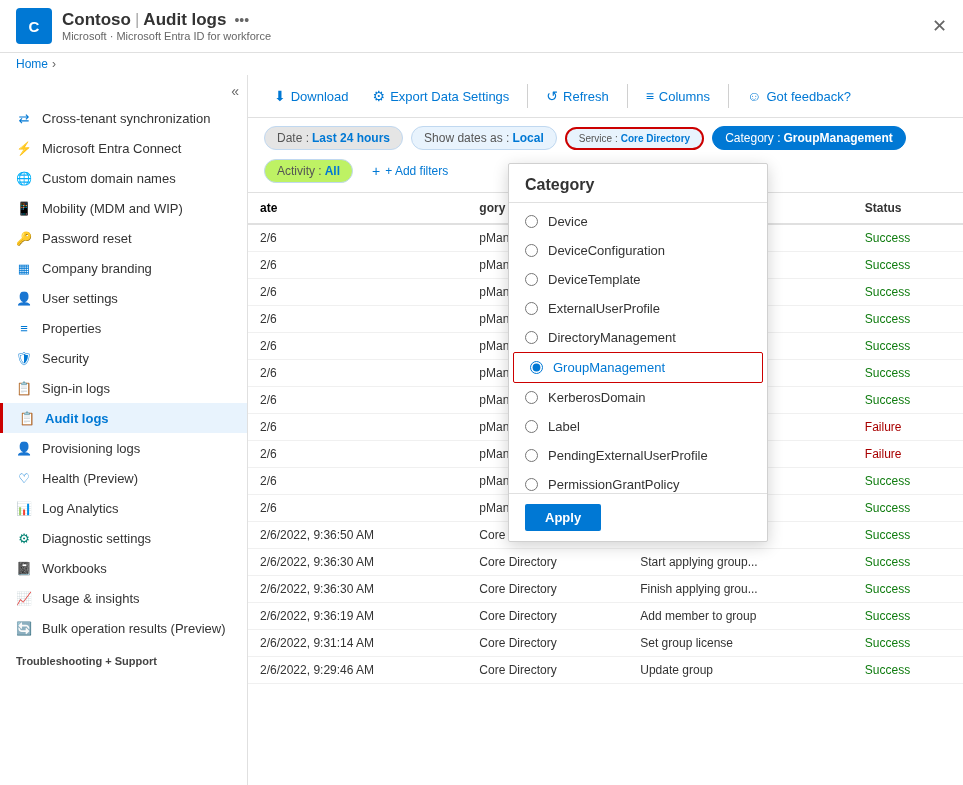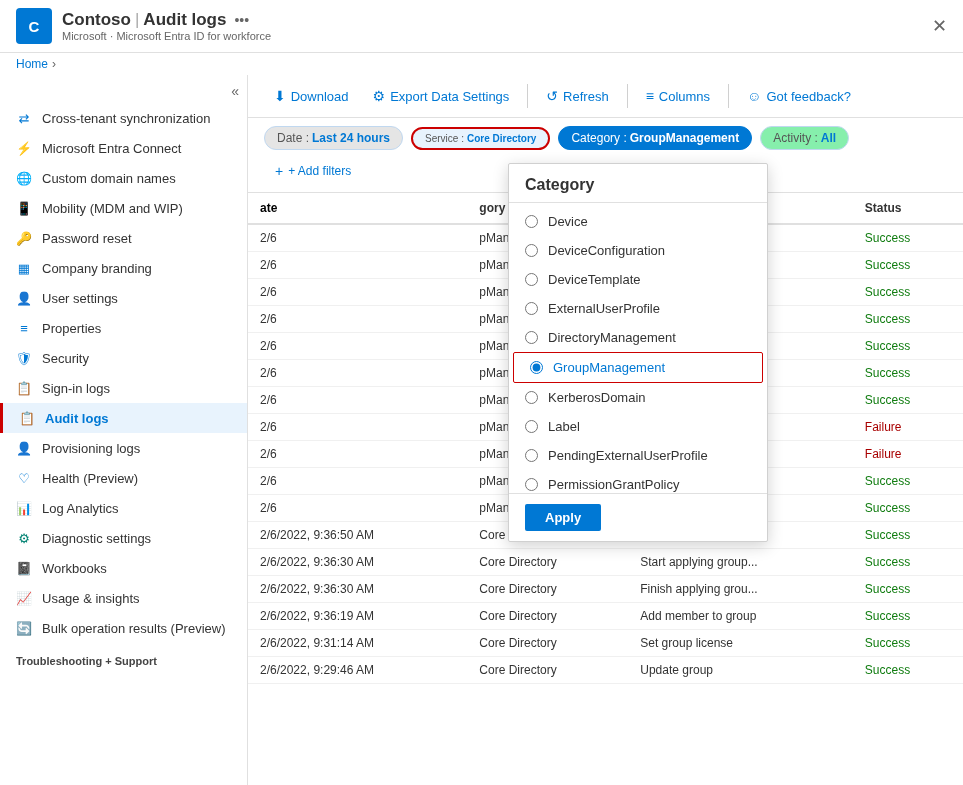--- a/index.html
+++ b/index.html
@@ -170,29 +170,33 @@
         <span style="font-size:14px;">☺</span>
         <span>Got feedback?</span>
       </button>
     </div>
 
     <div style="display:flex;align-items:center;padding:8px 16px;gap:8px;flex-wrap:wrap;border-bottom:1px solid #e0e0e0;">
       <div class="filter-chip" style="display:inline-flex;align-items:center;padding:4px 12px;background:#e5e5e5;border:1px solid #c0d8f0;border-radius:16px;font-size:12px;color:#333;">
         <span class="label">Date :</span>
         <span class="value" style="font-weight:600;color:#0078d4;margin-left:3px;">Last 24 hours</span>
       </div>
+      <div class="filter-chip" style="display:inline-flex;align-items:center;padding:4px 12px;background:#e8f3fd;border:1px solid #c0d8f0;border-radius:16px;font-size:12px;color:#333;">
+        <span class="label">Show dates as :</span>
+        <span class="value" style="font-weight:600;color:#0078d4;margin-left:3px;">Local</span>
+      </div>
       <div class="filter-chip" style="display:inline-flex;align-items:center;padding:4px 12px;background:#e8f3fd;border:2px solid #c00;border-radius:16px;font-size:10px;color:#333;">
         <span class="label">Service :</span>
         <span class="value" style="font-weight:600;color:#0078d4;margin-left:3px;">Core Directory</span>
       </div>
       <div class="filter-chip" style="display:inline-flex;align-items:center;padding:4px 12px;background:#0078d4;border:1px solid #0078d4;border-radius:16px;font-size:12px;color:#fff;">
         <span style="color:#fff;">Category :</span>
         <span style="font-weight:600;color:#fff;margin-left:3px;">GroupManagement</span>
       </div>
-      <div class="filter-chip" style="display:inline-flex;align-items:center;padding:4px 12px;background:#86efac;border:1px solid #c0d8f0;border-radius:16px;font-size:12px;color:#333;">
+      <div class="filter-chip" style="display:inline-flex;align-items:center;padding:4px 12px;background:#bef264;border:1px solid #c0d8f0;border-radius:16px;font-size:12px;color:#333;">
         <span class="label">Activity :</span>
         <span class="value" style="font-weight:600;color:#0078d4;margin-left:3px;">All</span>
       </div>
       <button style="display:inline-flex;align-items:center;gap:5px;padding:4px 10px;background:none;border:1px solid transparent;border-radius:16px;cursor:pointer;color:#0078d4;font-size:12px;">
         <span style="font-size:14px;">+</span>
         <span>+ Add filters</span>
       </button>
     </div>
 
     <div style="flex:1;overflow-y:auto;position:relative;">

